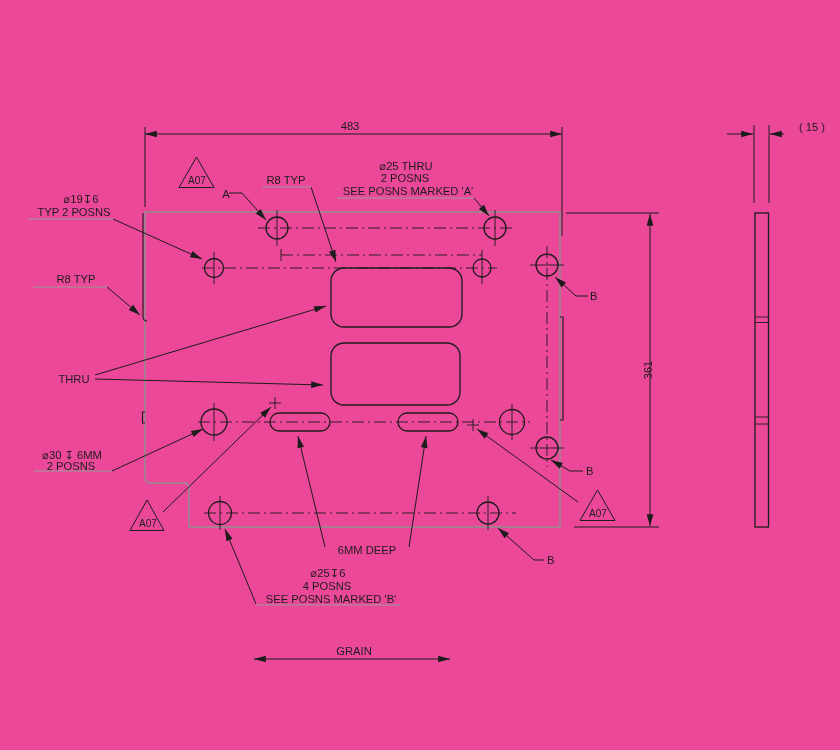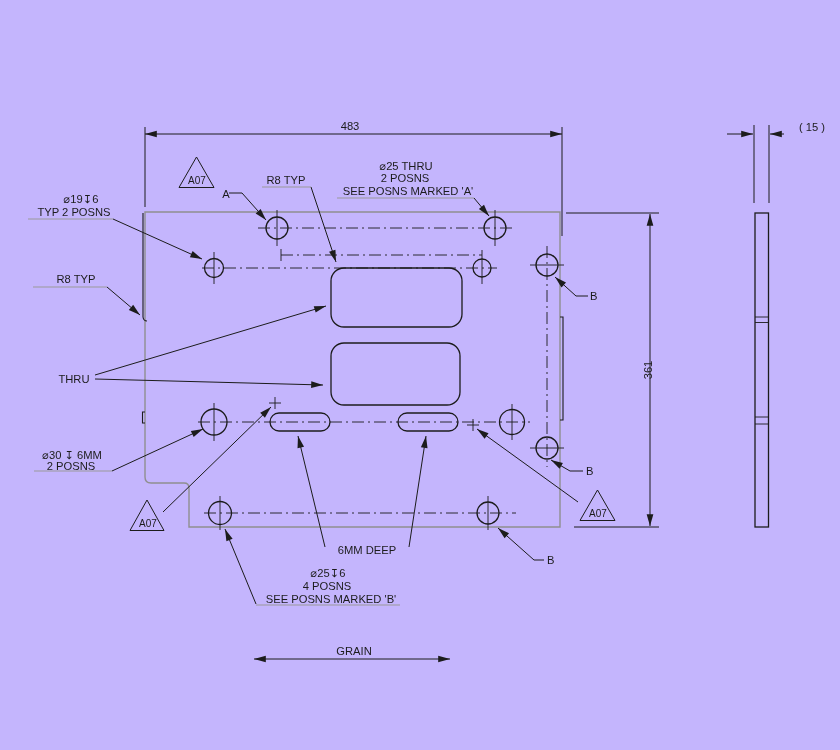--- a/index.html
+++ b/index.html
@@ -1,16 +1,16 @@
 <!DOCTYPE html>
 <html><head>
 <meta charset="utf-8">
 <style>
   html,body{margin:0;padding:0;background:#ffffff;}
-  .canvas{position:relative;width:840px;height:750px;background:#c4b5fd;overflow:hidden;}
+  .canvas{position:relative;width:840px;height:750px;background:#ec4899;overflow:hidden;}
   svg text{font-family:"Liberation Sans","DejaVu Sans",sans-serif;font-size:11.2px;fill:#1c1c1c;}
   svg text.mid{text-anchor:middle;}
   svg text.flag{font-size:10px;}
   .ol{stroke:#8f8f8f;stroke-width:1.4;fill:none;}
   .ft{stroke:#1c1c1c;stroke-width:1.3;fill:none;}
   .dl{stroke:#1c1c1c;stroke-width:1;fill:none;}
   .tk{stroke:#1c1c1c;stroke-width:0.9;fill:none;}
   .cl{stroke:#1c1c1c;stroke-width:0.9;fill:none;stroke-dasharray:12 4 2 4;}
   .ul{stroke:#9a9a9a;stroke-width:1.1;fill:none;}
   .st{stroke:#1c1c1c;stroke-width:1.1;fill:none;}

